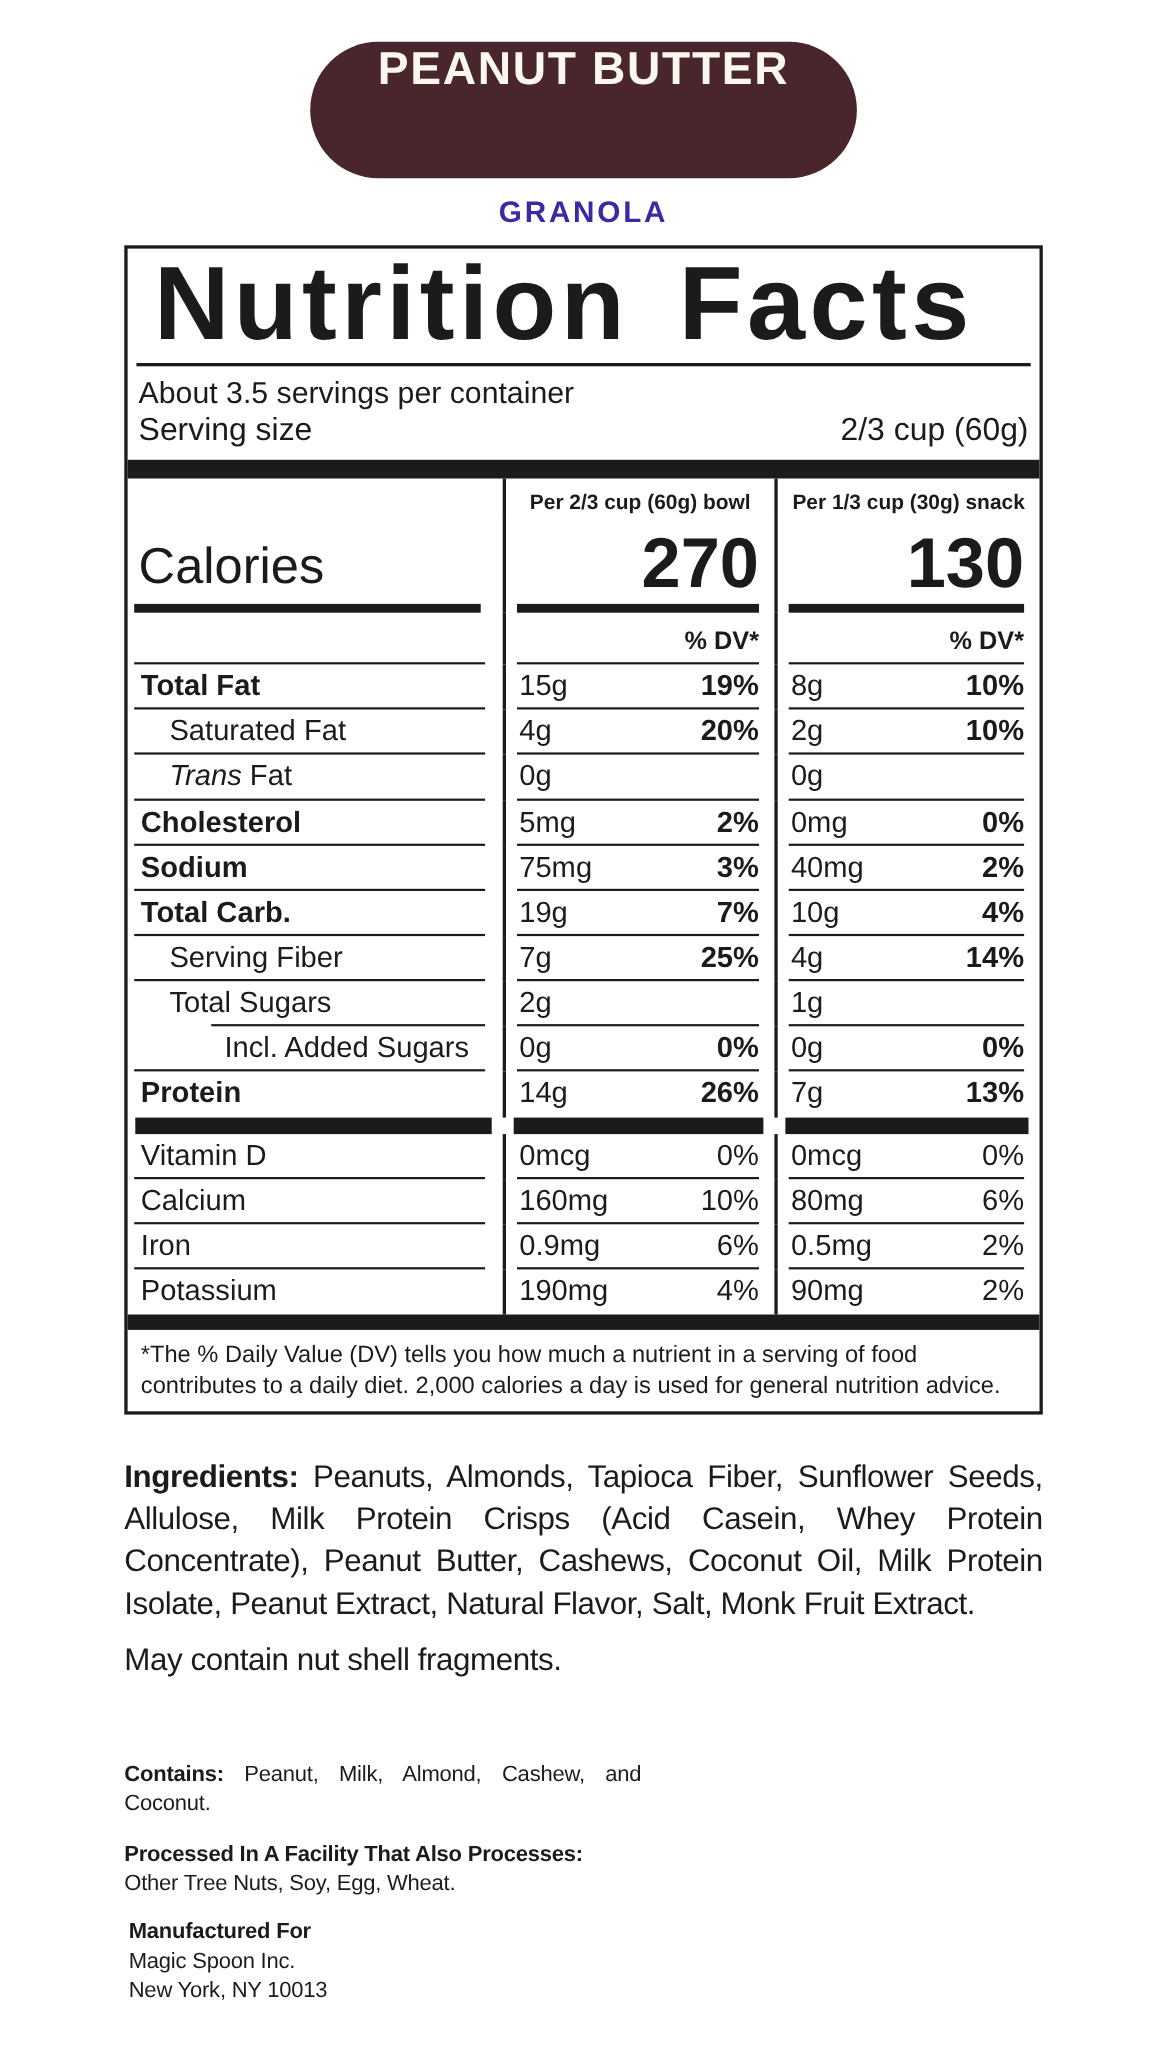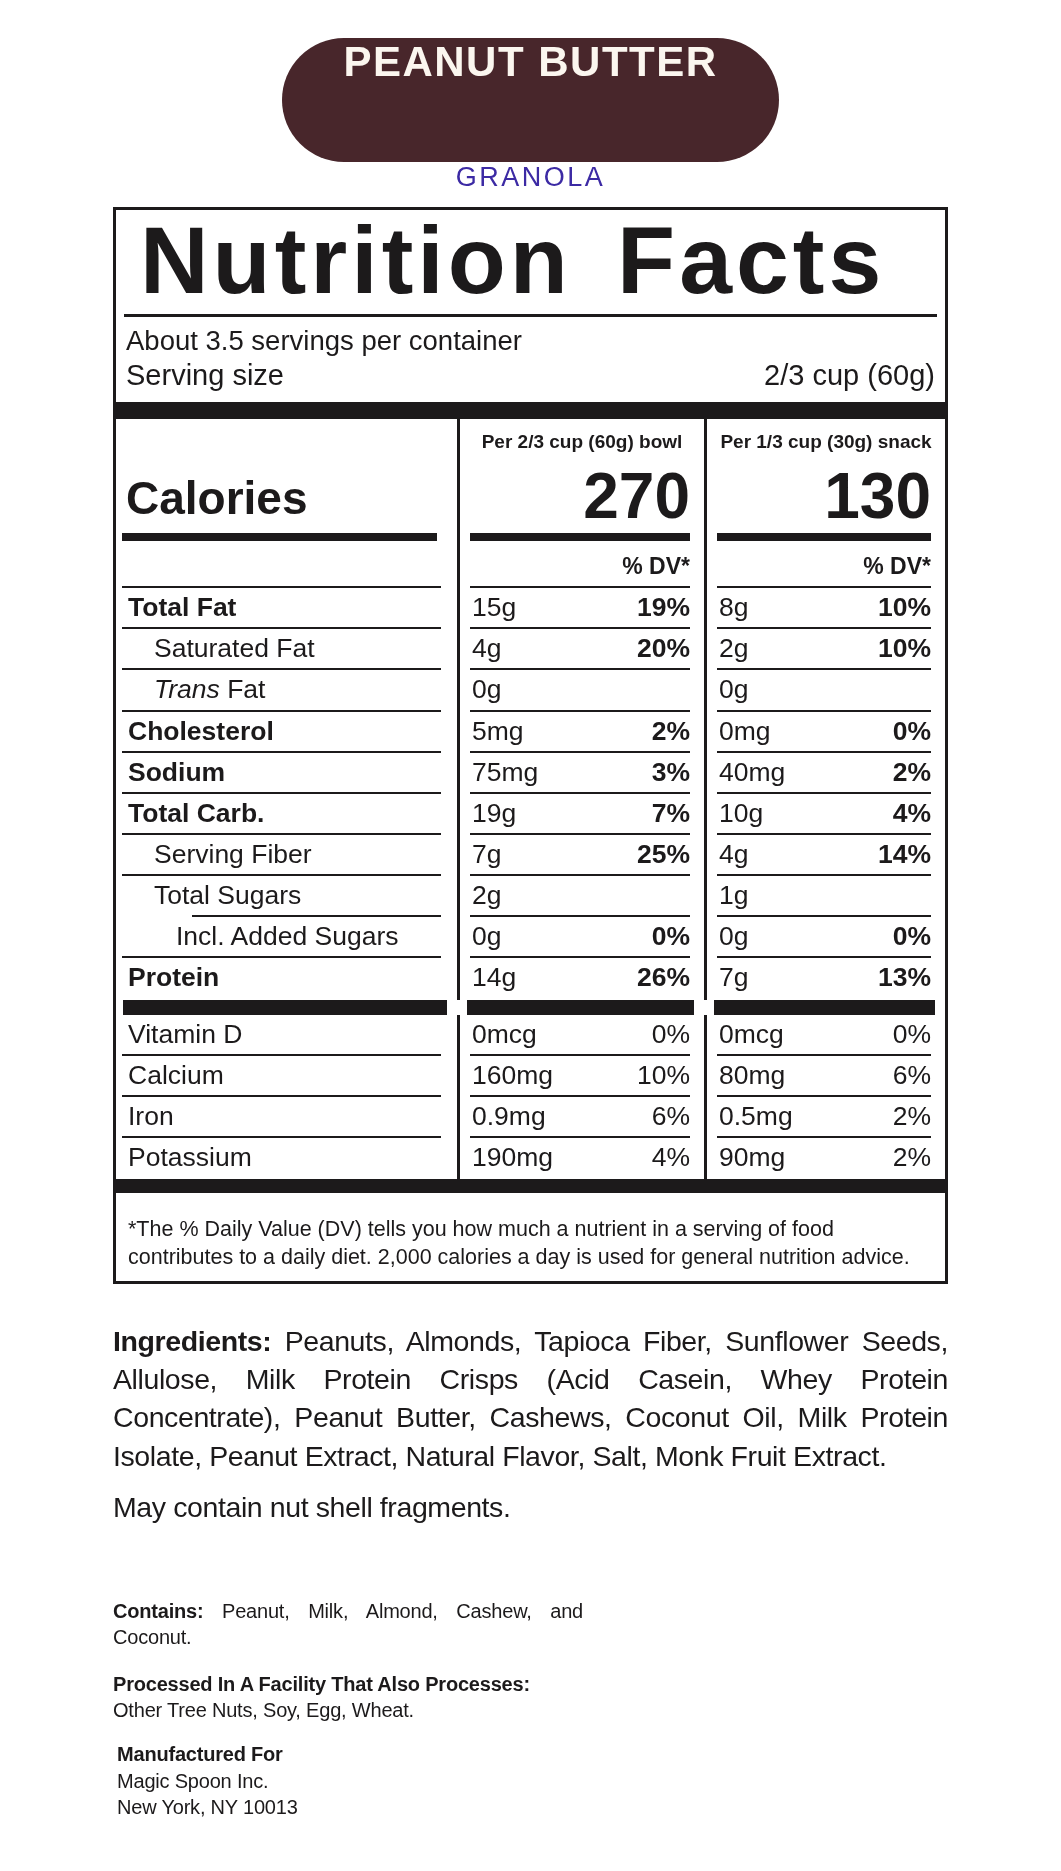--- a/index.html
+++ b/index.html
@@ -3,65 +3,65 @@
 <meta charset="utf-8">
 <style>
   html,body{margin:0;padding:0;background:#fff}
   .page{width:1061px;height:1871px;position:relative;overflow:hidden;background:#fff;
         color:var(--ink,#1c1a1b);font-family:"Liberation Sans",sans-serif}
 
   
   .badge{width:497px;height:124px;margin:38px auto 0;background:var(--badge-bg,#48262b);
          border-radius:70px;display:flex;justify-content:center}
   .badge-label{color:var(--badge-text,#fbf6ef);font-size:42px;font-weight:bold;letter-spacing:1.5px}
-  .subtitle{text-align:center;font-size:27px;font-weight:normal;
+  .subtitle{margin-top:16px;text-align:center;font-size:27px;font-weight:bold;
             letter-spacing:2.5px;color:var(--subtitle,#3c2aa4)}
 
   
   .nf-box{width:835px;margin:14px auto 0;border:3.5px solid var(--ink,#1c1a1b);box-sizing:border-box;background:#fff}
   .nf-title{font-size:95px;font-weight:bold;letter-spacing:4px;word-spacing:15px;
             line-height:.98;padding:4px 24px 2px;white-space:nowrap}
   .nf-rule{height:3px;background:var(--ink,#1c1a1b);margin:5px 8px 0}
   .nf-servings{font-size:27.5px;padding:8px 10px 0}
   .nf-serving-row{display:flex;justify-content:space-between;font-weight:normal;font-size:29px;padding:2px 10px 10px}
   .nf-thickbar{height:17px;background:var(--ink,#1c1a1b)}
   .nf-bottombar{height:14px;background:var(--ink,#1c1a1b)}
 
   .nf-grid{display:grid;grid-template-columns:341px 247px 241px}
   .cell{box-sizing:border-box}
   .vdiv{border-left:3px solid var(--ink,#1c1a1b)}
   .ghost{border-left-color:transparent}
   .b{font-weight:bold}
 
   .colhdr{font-weight:bold;font-size:19px;text-align:center;padding:12px 2px 0}
-  .calcell{font-size:46px;font-weight:bold;display:flex;align-items:flex-end;padding:6px 0 16px 10px;min-height:88px}
+  .calcell{font-size:46px;font-weight:normal;display:flex;align-items:flex-end;padding:6px 0 16px 10px;min-height:88px}
   .calval{font-size:64px;font-weight:bold;display:flex;justify-content:flex-end;align-items:flex-end;
           line-height:.9;padding:0 14px 16px 0}
   .dvhdr{font-weight:bold;font-size:23px;text-align:right;padding:12px 14px 8px 0}
 
   .labcell{font-size:26.5px;line-height:1.1;padding:5px 0 7px 12px}
   .labcell i{font-style:italic}
   .ind1{padding-left:38px}
-  .ind2{padding-left:60px}
+  .ind2{padding-left:88px}
   .valcell{font-size:26.5px;line-height:1.1;display:flex;justify-content:space-between;padding:5px 14px 7px 12px}
 
   .ll{background-image:linear-gradient(var(--ink,#1c1a1b),var(--ink,#1c1a1b));background-repeat:no-repeat;
       background-position:6px 100%;background-size:calc(100% - 22px) 2px}
   .lv{background-image:linear-gradient(var(--ink,#1c1a1b),var(--ink,#1c1a1b));background-repeat:no-repeat;
       background-position:10px 100%;background-size:calc(100% - 24px) 2px}
   .indl{background-position:76px 100%;background-size:calc(100% - 92px) 2px}
   .ll-bar{background-image:linear-gradient(var(--ink,#1c1a1b),var(--ink,#1c1a1b));background-repeat:no-repeat;
       background-position:6px 100%;background-size:calc(100% - 26px) 8px}
   .lv-bar{background-image:linear-gradient(var(--ink,#1c1a1b),var(--ink,#1c1a1b));background-repeat:no-repeat;
       background-position:10px 100%;background-size:calc(100% - 24px) 8px}
 
   .barcell{height:15px}
   .barfill{height:15px;background:var(--ink,#1c1a1b);margin:0 10px 0 7px}
 
-  .nf-foot{font-size:21.5px;line-height:1.28;padding:23px 12px 10px;margin:0}
+  .nf-foot{font-size:21.5px;line-height:1.28;padding:9px 12px 10px;margin:0}
 
   
   .ingredients{width:835px;margin:38px auto 16px;font-size:28.5px;line-height:1.34;letter-spacing:-.4px;text-align:justify}
   .may-contain{width:835px;margin:12px auto 0;font-size:28.5px;letter-spacing:-.4px}
 
   
   .allergens{width:835px;margin:74px auto 0;font-size:20px;line-height:1.32;letter-spacing:-.2px}
   .contains-p{width:470px;text-align:justify;margin:0}
   .facility{margin-top:20px}
   .mfg{margin-top:18px;padding-left:4px}

